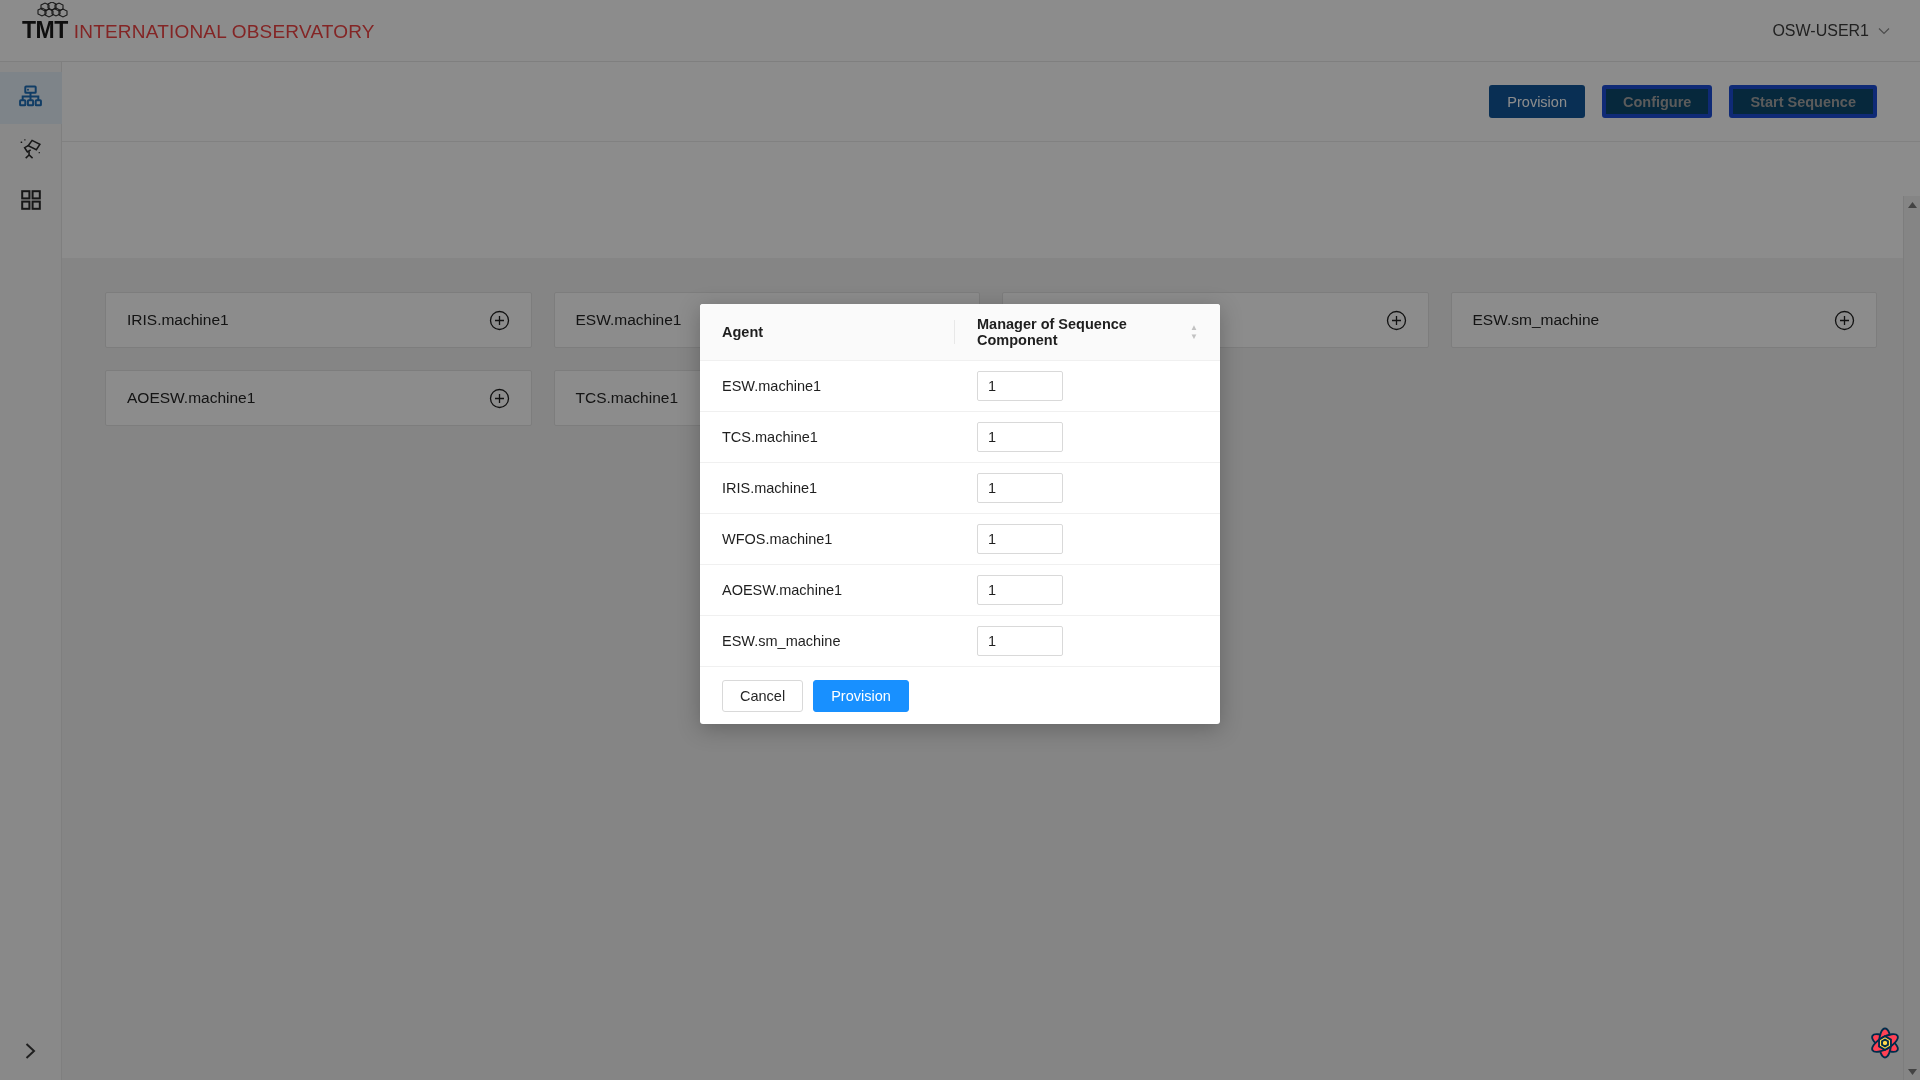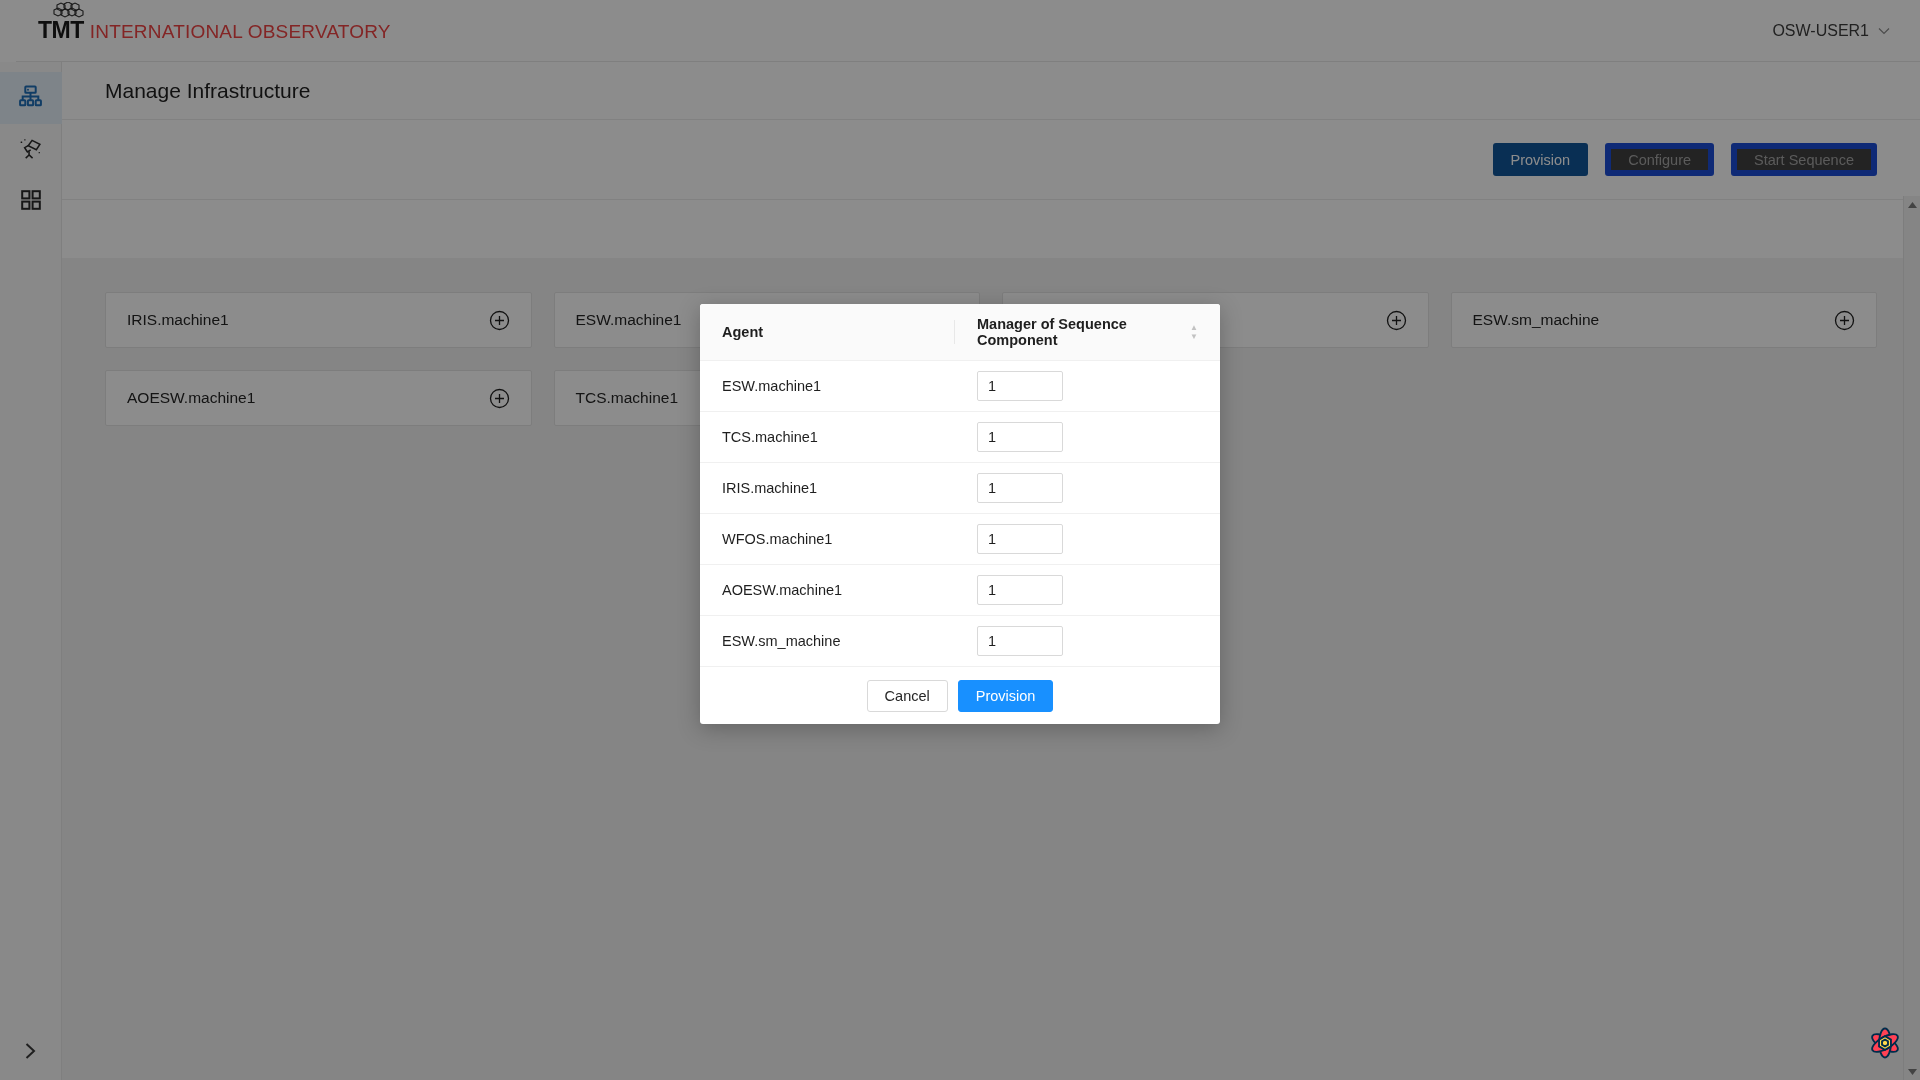--- a/index.html
+++ b/index.html
@@ -13,21 +13,21 @@
 
   
   #backdrop {
     position: absolute; inset: 0;
     background: rgba(0,0,0,0.45);
     z-index: 50;
   }
 
   
   #topbar {
-    position: absolute; top:0; left:16px; right:0; height:62px;
+    position: absolute; top:0; left:0; right:0; height:62px;
     background:#fff; border-bottom:1px solid #e8e8e8;
     display:flex; align-items:center; z-index:10;
   }
   #brand { display:flex; align-items:flex-end; gap:7px; padding-left:22px; }
   #brand .tmt {
     font-weight:bold; font-size:23px; letter-spacing:-0.5px; color:#1a1a1a;
     line-height:1;
   }
   #brand .intl {
     font-size:19px; color:#ef4444; letter-spacing:0.2px; line-height:1;
@@ -78,21 +78,21 @@
   #sm-left .sm-status { font-size:14.5px; color:#6b6b6b; margin-top:3px; }
   #sm-left .sm-status .val { color:#3e8e1f; }
   #sm-actions { margin-left:auto; display:flex; gap:17px; }
   .btn {
     height:33px; padding:0 17px; border-radius:3px;
     font-size:14.5px; display:flex; align-items:center; justify-content:center;
     cursor:pointer; border:1px solid transparent; white-space:nowrap;
   }
   .btn.primary { background:#125699; color:#fff; }
   .btn.ghost-disabled {
-    background:#404040; color:#a6a6a6; border:6px solid #1d4ed8; cursor:default;
+    background:#0c4a6e; color:#a6a6a6; border:4px solid #1d4ed8; cursor:default;font-weight:bold;
   }
 
   
   #cards-area {
     position:absolute; top:196px; left:0; right:0; bottom:0;
     background:#f2f2f2; padding:34px 43px 0 43px;
     overflow:hidden;
   }
   #cards-grid {
     display:grid; grid-template-columns:repeat(4, 1fr);
@@ -155,21 +155,21 @@
     padding:10px 22px; font-size:14.5px; color:#1f1f1f;
     border-bottom:1px solid #f0f0f0;
   }
   tbody tr:last-child td { border-bottom:1px solid #f0f0f0; }
   .num-input {
     width:86px; height:30px; border:1px solid #d9d9d9; border-radius:2px;
     padding:0 10px; font-size:14.5px; color:#1f1f1f;
     font-family:"Liberation Sans", sans-serif; background:#fff;
   }
   #modal-foot {
-    height:57px; display:flex; align-items:center; justify-content:center;
+    height:57px; display:flex; align-items:center; justify-content:flex-start;
     gap:10px; padding:0 22px;
   }
   .mbtn {
     height:32px; padding:0 17px; border-radius:3px; font-size:14.5px;
     display:flex; align-items:center; cursor:pointer;
   }
   .mbtn.cancel { background:#fff; color:#262626; border:1px solid #d9d9d9; }
   .mbtn.ok { background:#1890ff; color:#fff; border:1px solid #1890ff; }
 
   
@@ -254,23 +254,20 @@
       <span>
         <svg width="13" height="18" viewBox="0 0 13 18">
             <path d="M2.5 2 L10 9 L2.5 16" stroke="#3a3a3a" stroke-width="2" fill="none"></path>
           </svg>
       </span>
     </div>
   </div>
 
   <div id="main">
 
-    <div id="page-head">
-      <div id="page-title">Manage Infrastructure</div>
-    </div>
 
     <div id="sm-bar">
       <div id="sm-actions">
         <div class="btn primary">Provision</div>
         <div class="btn ghost-disabled">Configure</div>
         <div class="btn ghost-disabled">Start Sequence</div>
       </div>
     </div>
 
     <div id="cards-area">

